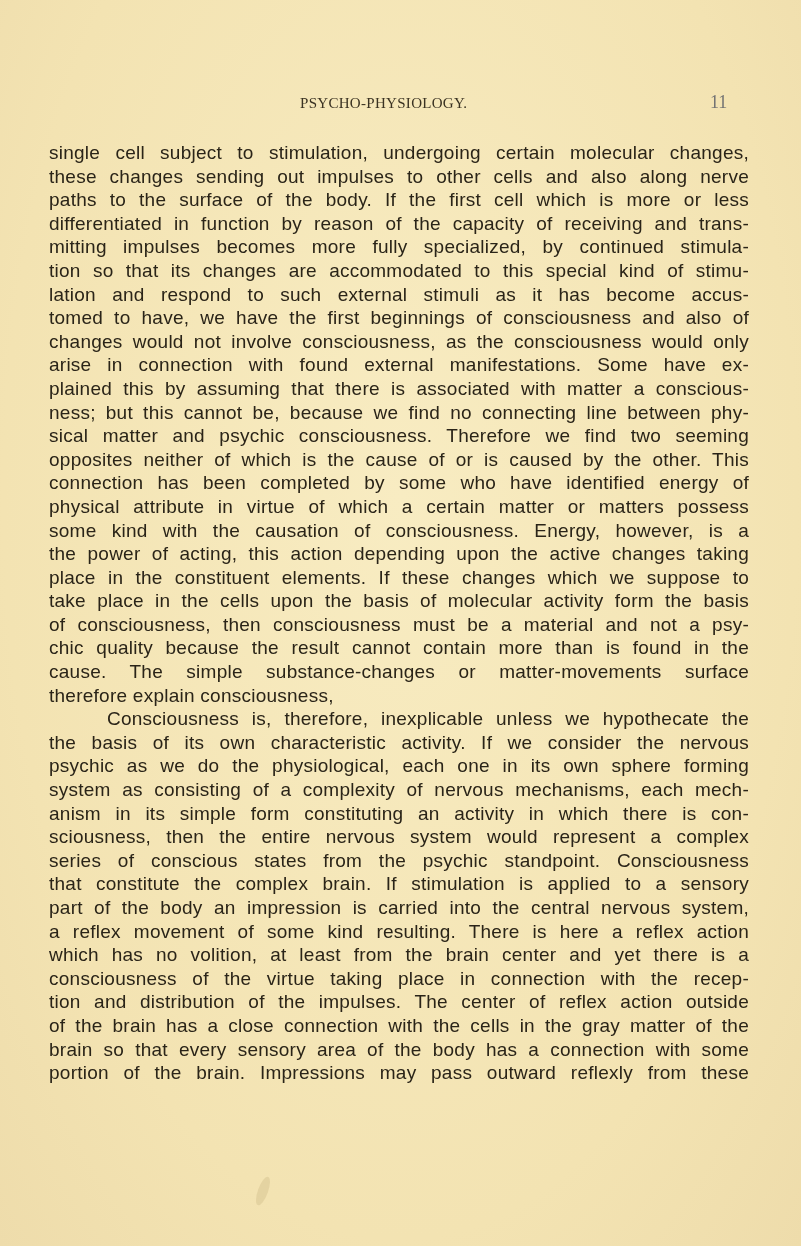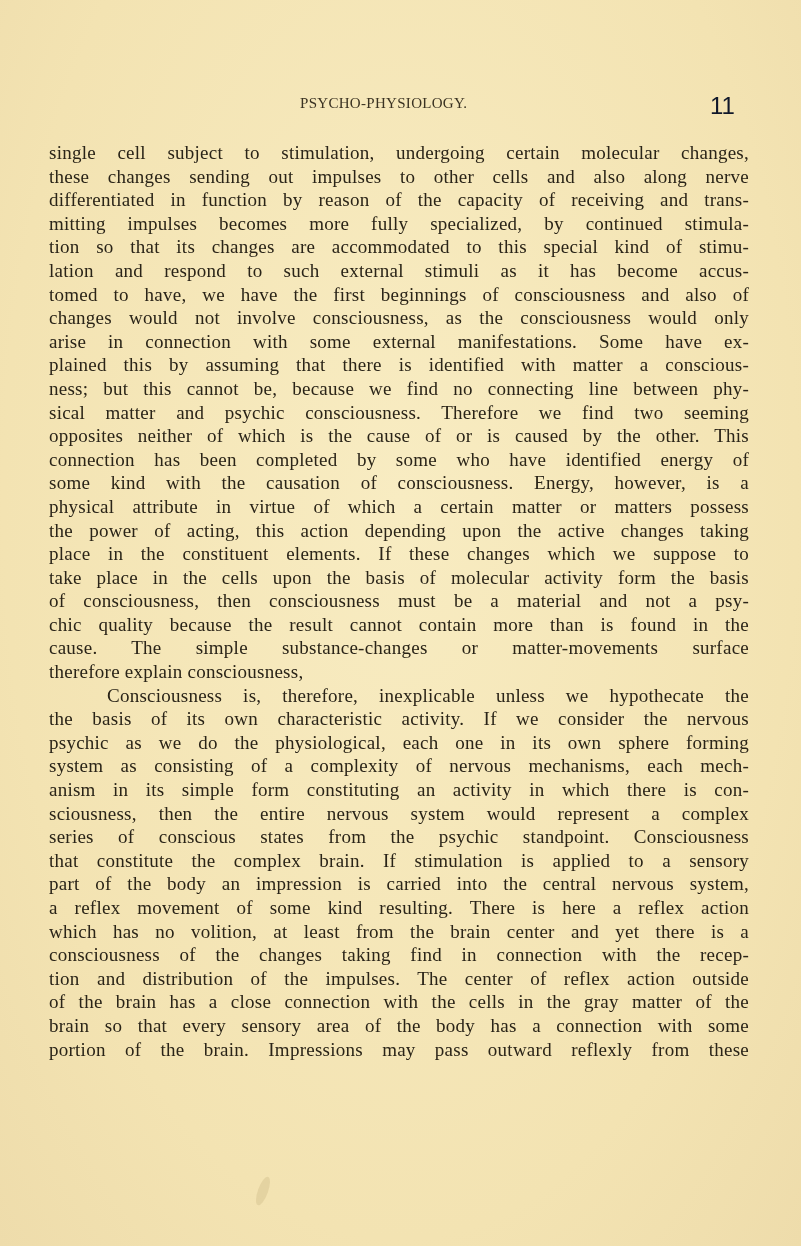--- a/index.html
+++ b/index.html
@@ -36,35 +36,35 @@
       top: 3px;
       font-family: "Liberation Serif", serif;
       font-size: 15px;
       letter-spacing: 0.3px;
       color: #3a3222;
     }
     .page-number {
       position: absolute;
       left: 710px;
       top: 0px;
-      font-family: Liberation Sans, sans-serif;
-      font-size: 24px;
-      color: #0f172a;
+      font-family: Liberation Serif, serif;
+      font-size: 18px;
+      color: #737373;
     }
     .body-text {
       position: absolute;
       left: 49px;
       top: 129px;
       width: 700px;
     }
     .line {
       display: block;
       height: 23.6px;
       line-height: 23.6px;
-      font-family: Liberation Serif, serif;
+      font-family: Liberation Sans, sans-serif;
       font-size: 19px;
       white-space: nowrap;
       text-align: justify;
       text-align-last: justify;
       letter-spacing: 0.25px;
       color: #2a2418;
     }
     .line.last {
       text-align-last: left;
     }
@@ -88,53 +88,54 @@
 
 <div class="page">
   <div class="running-head">
     <span class="running-title">PSYCHO-PHYSIOLOGY.</span>
     <span class="page-number">11</span>
   </div>
 
   <div class="body-text">
     <span class="line">single cell subject to stimulation, undergoing certain molecular changes,</span>
     <span class="line">these changes sending out impulses to other cells and also along nerve</span>
+    <span class="line">paths to the surface of the body.   If the first cell which is more or less</span>
     <span class="line">differentiated in function by reason of the capacity of receiving and trans-</span>
     <span class="line">mitting impulses becomes more fully specialized, by continued stimula-</span>
     <span class="line">tion so that its changes are accommodated to this special kind of stimu-</span>
     <span class="line">lation and respond to such external stimuli as it has become accus-</span>
     <span class="line">tomed to have, we have the first beginnings of consciousness and also of</span>
     <span class="line">changes would not involve consciousness, as the consciousness would only</span>
-    <span class="line">arise in connection with some external manifestations.   Some have ex-</span>
-    <span class="line">plained this by assuming that there is identified with matter a conscious-</span>
+    <span class="line">arise in connection with found external manifestations.   Some have ex-</span>
+    <span class="line">plained this by assuming that there is associated with matter a conscious-</span>
     <span class="line">ness; but this cannot be, because we find no connecting line between phy-</span>
     <span class="line">sical matter and psychic consciousness.   Therefore we find two seeming</span>
     <span class="line">opposites neither of which is the cause of or is caused by the other.   This</span>
     <span class="line">connection has been completed by some who have identified energy of</span>
+    <span class="line">physical attribute in virtue of which a certain matter or matters possess</span>
     <span class="line">some kind with the causation of consciousness.   Energy, however, is a</span>
-    <span class="line">physical attribute in virtue of which a certain matter or matters possess</span>
     <span class="line">the power of acting, this action depending upon the active changes taking</span>
     <span class="line">place in the constituent elements.   If these changes which we suppose to</span>
     <span class="line">take place in the cells upon the basis of molecular activity form the basis</span>
     <span class="line">of consciousness, then consciousness must be a material and not a psy-</span>
     <span class="line">chic quality because the result cannot contain more than is found in the</span>
     <span class="line">cause.   The simple substance-changes or matter-movements surface</span>
     <span class="line last">therefore explain consciousness,</span>
     <span class="line indent">Consciousness is, therefore, inexplicable unless we hypothecate the</span>
     <span class="line">the basis of its own characteristic activity.   If we consider the nervous</span>
     <span class="line">psychic as we do the physiological, each one in its own sphere forming</span>
     <span class="line">system as consisting of a complexity of nervous mechanisms, each mech-</span>
     <span class="line">anism in its simple form constituting an activity in which there is con-</span>
     <span class="line">sciousness, then the entire nervous system would represent a complex</span>
     <span class="line">series of conscious states from the psychic standpoint.   Consciousness</span>
     <span class="line">that constitute the complex brain.   If stimulation is applied to a sensory</span>
     <span class="line">part of the body an impression is carried into the central nervous system,</span>
     <span class="line">a reflex movement of some kind resulting.   There is here a reflex action</span>
     <span class="line">which has no volition, at least from the brain center and yet there is a</span>
-    <span class="line">consciousness of the changes taking find in connection with the recep-</span>
+    <span class="line">consciousness of the virtue taking place in connection with the recep-</span>
     <span class="line">tion and distribution of the impulses.   The center of reflex action outside</span>
     <span class="line">of the brain has a close connection with the cells in the gray matter of the</span>
     <span class="line">brain so that every sensory area of the body has a connection with some</span>
     <span class="line">portion of the brain.   Impressions may pass outward reflexly from these</span>
   </div>
 
   <div class="smudge"></div>
 </div>
 
 </body></html>

